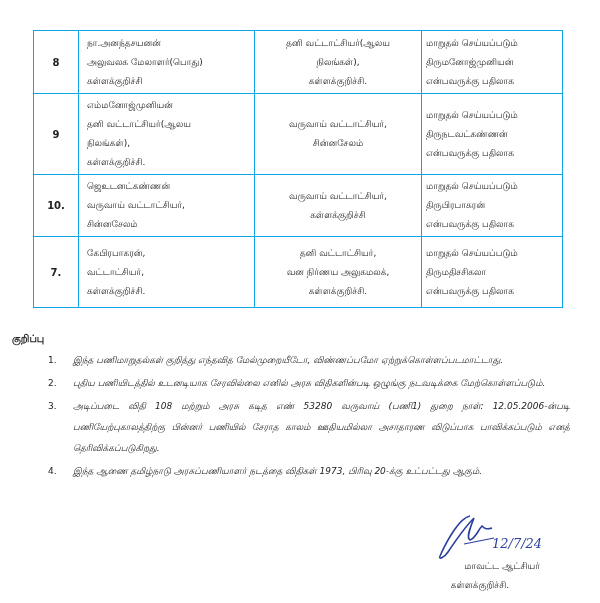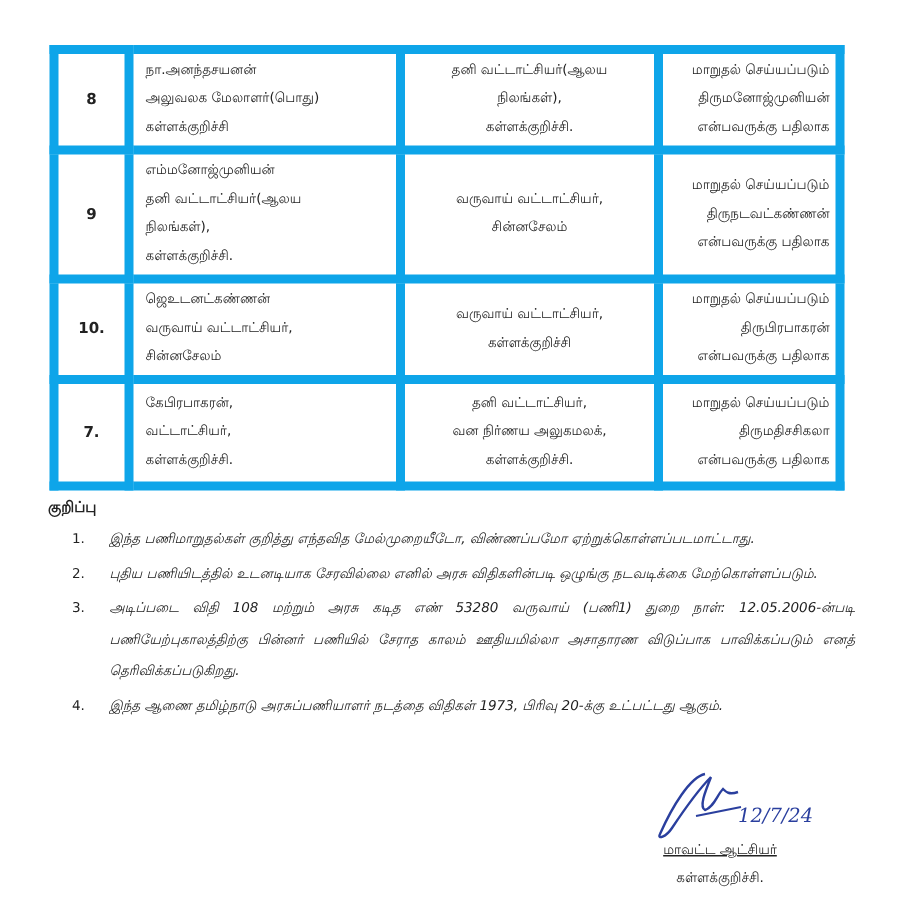--- a/index.html
+++ b/index.html
@@ -1,32 +1,32 @@
 <!DOCTYPE html>
 <html><head>
 <meta charset="utf-8">
 <style>
   html, body { margin:0; padding:0; background:#fff; }
   body { width:600px; height:603px; position:relative; overflow:hidden;
          font-family:"DejaVu Sans", sans-serif; color:#222; }
   .table { position:absolute; left:33px; top:30px; width:530px;
            border-collapse:collapse; font-size:9px; }
-  .table td { border:6px solid #0ea5e9; padding:2px 4px; vertical-align:middle; line-height:19px; }
+  .table td { border:1px solid #0ea5e9; padding:2px 4px; vertical-align:middle; line-height:19px; }
   .c-no { width:36px; text-align:center; font-weight:bold; font-size:10px; }
   .c-name { width:163px; text-align:left; padding-left:8px !important; }
   .c-post { width:158px; text-align:center; }
-  .c-rem { text-align:right; }
+  .c-rem { text-align:left; }
   .line { display:block; }
-  .note-head { position:absolute; left:32px; top:333px; font-size:10px; font-weight:bold; }
+  .note-head { position:absolute; left:12px; top:333px; font-size:10px; font-weight:bold; }
   .notes { position:absolute; left:55px; top:350px; width:515px; font-size:9px; margin:0; padding:0; list-style:none; }
   .notes li { position:relative; line-height:21px; margin-bottom:2px; text-align:justify; }
   .notes .num { position:absolute; left:-7px; width:14px; }
   .notes .txt { display:block; margin-left:18px;font-style:italic; }
   .sig { position:absolute; left:430px; top:508px; width:120px; height:56px; }
-  .sig-title { position:absolute; left:420px; top:561px; font-size:9px; width:120px; text-align:center;text-decoration:underline; }
+  .sig-title { position:absolute; left:420px; top:561px; font-size:9px; width:120px; text-align:right; }
   .sig-place { position:absolute; left:420px; top:580px; font-size:9px; width:120px; text-align:center; }
 </style>
 </head>
 <body>
 
 <table class="table">
   <tbody id="tbody">
       <tr style="height: 63px;">
         <td class="c-no">8</td>
         <td class="c-name">

